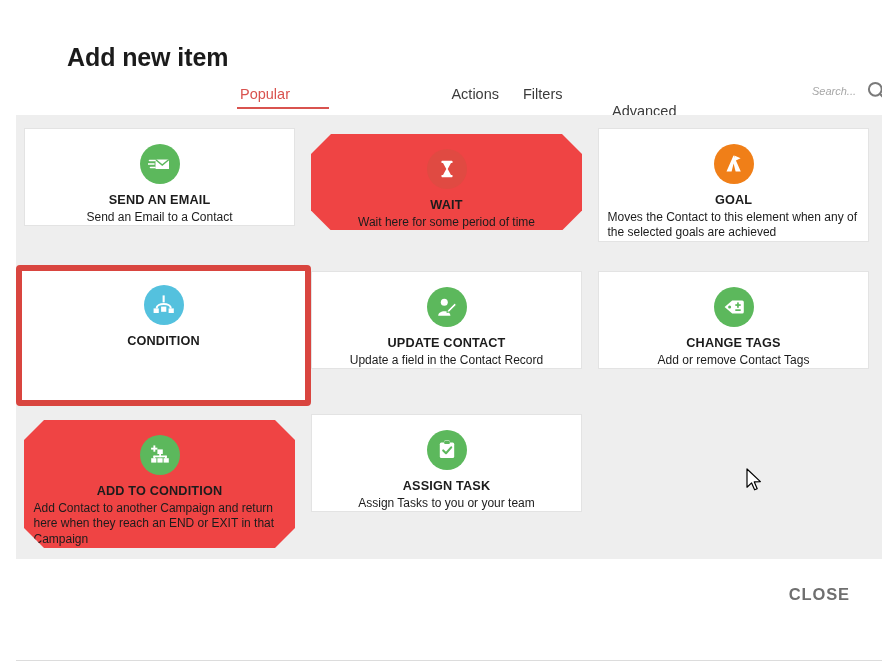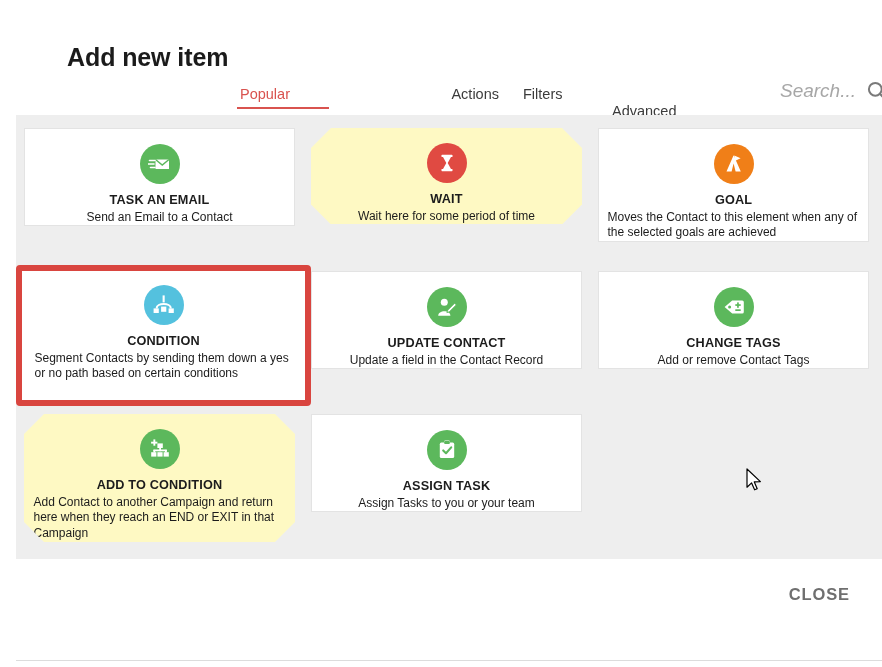--- a/index.html
+++ b/index.html
@@ -81,21 +81,21 @@
     display: flex;
     align-items: center;
     gap: 10px;
   }
   .search-input {
     border: none;
     outline: none;
     background: transparent;
     font-family: "Liberation Sans", sans-serif;
     font-style: italic;
-    font-size: 19px;
+    font-size: 11px;
     color: #9a9a9a;
     width: 78px;
     text-align: right;
     padding: 0;
   }
   .search-input::placeholder { color: #a7a7a7; font-style: italic; }
   .search-icon { width: 22px; height: 22px; display:block; cursor: pointer; }
 
   
   .modal-body {
@@ -123,23 +123,24 @@
     box-sizing: border-box;
     display: flex;
     flex-direction: column;
     align-items: center;
     padding-top: 15px;
     cursor: pointer;
     overflow: hidden;
   }
   .card.clipped {
     border: none;
-    background: #fef9c3;
+    background: #ef4444;
     -webkit-clip-path: polygon(20px 0, calc(100% - 20px) 0, 100% 20px, 100% calc(100% - 20px), calc(100% - 20px) 100%, 20px 100%, 0 calc(100% - 20px), 0 20px);
     clip-path: polygon(20px 0, calc(100% - 20px) 0, 100% 20px, 100% calc(100% - 20px), calc(100% - 20px) 100%, 20px 100%, 0 calc(100% - 20px), 0 20px);
+    margin-top: 6px;
   }
 
   
   .card-cell { position: relative; }
   .card-cell.highlight {
     padding: 0;
   }
   .card-cell.highlight .card {
     position: absolute;
     left: -8px;
@@ -269,21 +270,21 @@
         <div class="card">
           <div class="icon-circle" style="background:#5cb85c">
             <svg width="24" height="24" viewBox="0 0 24 24">
               <path d="M7.5 7.5 H21 V17 H7.5 Z" fill="#ffffff"></path>
               <path d="M7.5 7.5 L14.25 13 L21 7.5" fill="none" stroke="#5cb85c" stroke-width="1.5"></path>
               <line x1="1.5" y1="8.5" x2="7" y2="8.5" stroke="#ffffff" stroke-width="1.6" stroke-linecap="round"></line>
               <line x1="0.5" y1="12" x2="6" y2="12" stroke="#ffffff" stroke-width="1.6" stroke-linecap="round"></line>
               <line x1="2.5" y1="15.5" x2="7" y2="15.5" stroke="#ffffff" stroke-width="1.6" stroke-linecap="round"></line>
             </svg>
           </div>
-          <div class="card-title">TASK AN EMAIL</div>
+          <div class="card-title">SEND AN EMAIL</div>
           <div class="card-desc">Send an Email to a Contact</div>
         </div>
       </div>
 
       <div class="card-cell">
         <div class="card clipped">
           <div class="icon-circle" style="background:#e04a42">
             <svg width="22" height="22" viewBox="0 0 22 22">
               <rect x="5.5" y="2.8" width="11" height="2.2" rx="0.6" fill="#ffffff"></rect>
               <rect x="5.5" y="17" width="11" height="2.2" rx="0.6" fill="#ffffff"></rect>
@@ -313,21 +314,20 @@
           <div class="icon-circle" style="background:#54c1de">
             <svg width="24" height="24" viewBox="0 0 24 24">
               <rect x="10.6" y="2.4" width="2.1" height="7" fill="#ffffff"></rect>
               <path d="M4.6 15.4 C4.6 9.6 18.8 9.6 18.8 15.4" fill="none" stroke="#ffffff" stroke-width="2.1"></path>
               <rect x="9.1" y="13.6" width="5.2" height="5.2" fill="#ffffff"></rect>
               <rect x="1.6" y="15.4" width="5.2" height="4.6" fill="#ffffff"></rect>
               <rect x="16.6" y="15.4" width="5.2" height="4.6" fill="#ffffff"></rect>
             </svg>
           </div>
           <div class="card-title">CONDITION</div>
-          <div class="card-desc">Segment Contacts by sending them down a yes or no path based on certain conditions</div>
         </div>
       </div>
 
       <div class="card-cell">
         <div class="card">
           <div class="icon-circle" style="background:#5cb85c">
             <svg width="23" height="23" viewBox="0 0 23 23">
               <circle cx="9.3" cy="6.3" r="3.5" fill="#ffffff"></circle>
               <path d="M3.2 19.8 C3.2 13.6 15.4 13.6 15.4 19.8 Z" fill="#ffffff"></path>
               <path d="M19.6 7.2 L21.3 8.9 L14.5 15.7 L11.9 16.6 L12.8 14 Z" fill="#ffffff" stroke="#5cb85c" stroke-width="0.9"></path>

